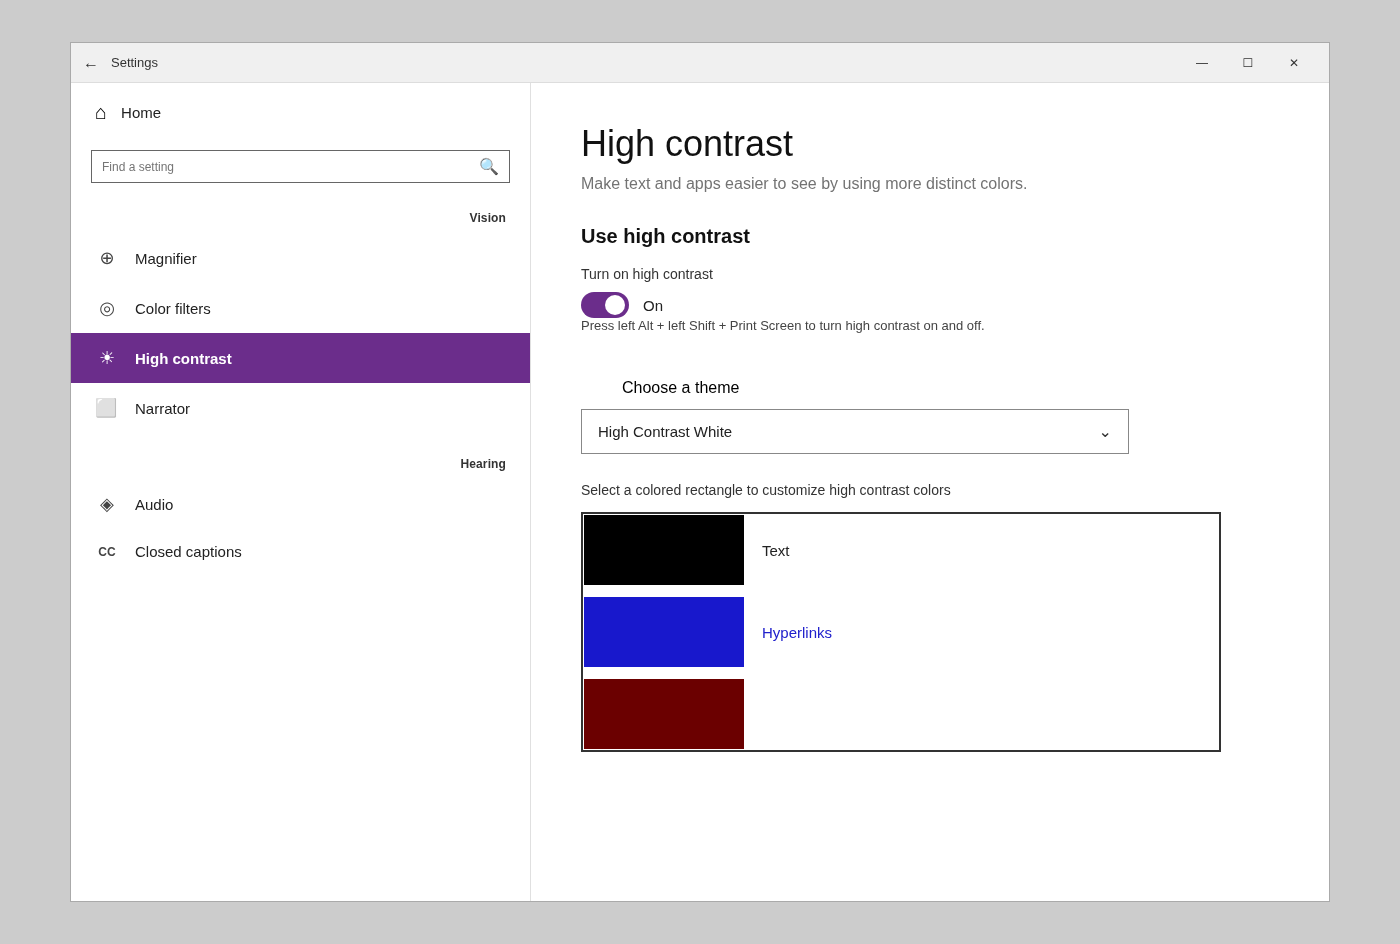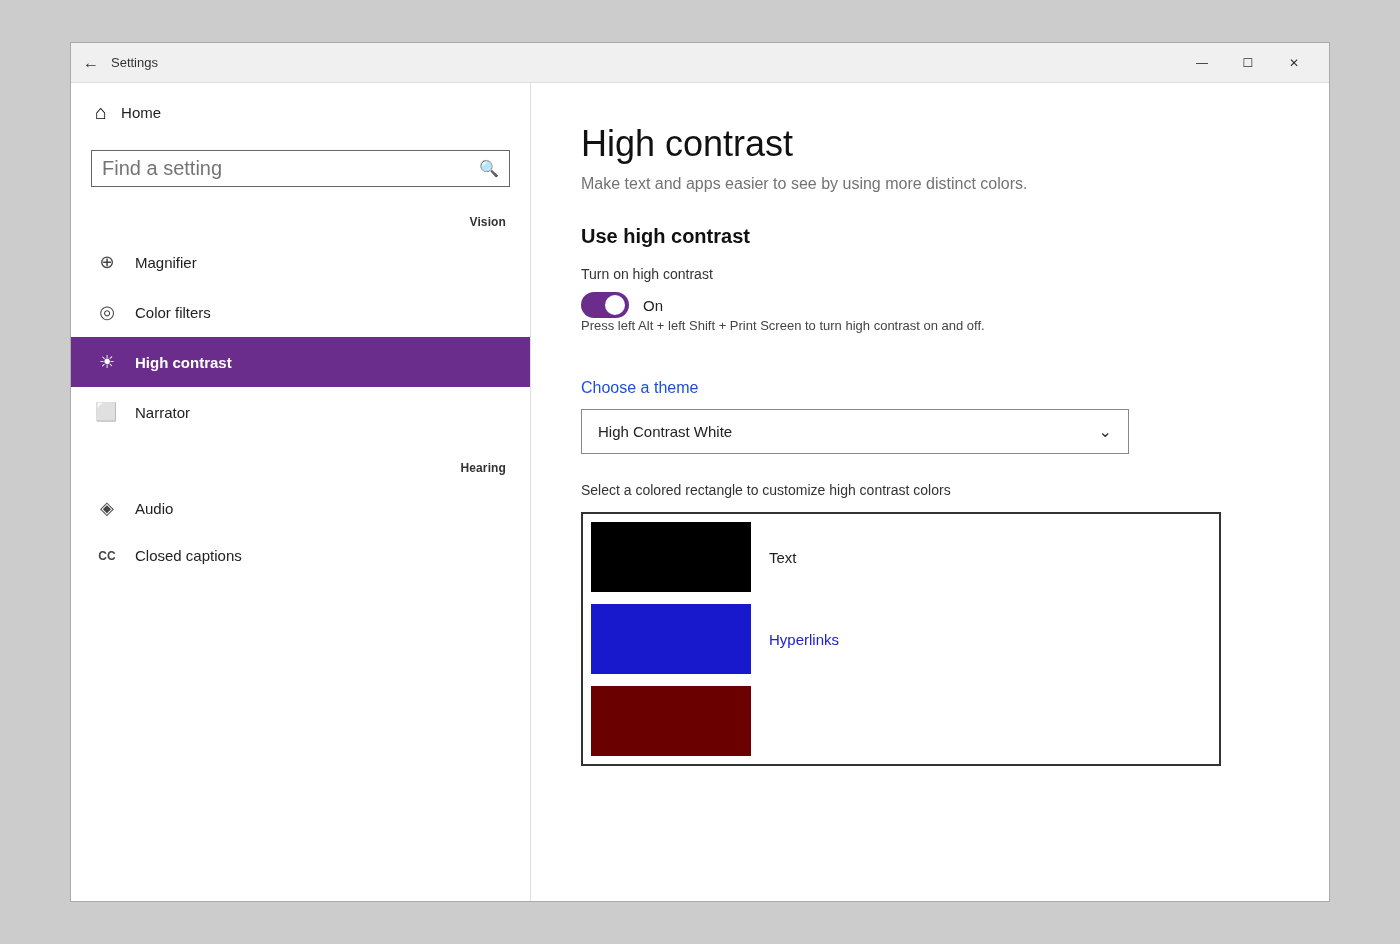--- a/index.html
+++ b/index.html
@@ -87,21 +87,21 @@
       margin: 8px 20px 18px 20px;
       border: 1px solid #666;
       display: flex;
       align-items: center;
       padding: 6px 10px;
     }
     .search-input {
       flex: 1;
       border: none;
       outline: none;
-      font-size: 20px;
+      font-size: 12px;
       color: #333;
       background: transparent;
     }
     .search-icon {
       font-size: 16px;
       color: #555;
     }
     .sidebar-section-label {
       font-size: 12px;
       font-weight: 600;
@@ -201,22 +201,23 @@
     }
     .hint-text {
       font-size: 13px;
       color: #444;
       margin-bottom: 46px;
       max-width: 640px;
     }
     .choose-label {
       font-size: 16px;
       font-weight: 400;
-      color: #1d4ed8;
+      color: #000000;
       margin-bottom: 12px;
+      margin-left: 41px;
     }
     .theme-dropdown {
       width: 548px;
       border: 1px solid #888;
       padding: 12px 16px;
       display: flex;
       align-items: center;
       justify-content: space-between;
       cursor: pointer;
       margin-bottom: 28px;
@@ -230,21 +231,21 @@
       color: #333;
     }
     .customize-label {
       font-size: 14px;
       color: #333;
       margin-bottom: 14px;
     }
     .color-palette-box {
       border: 2px solid #333;
       width: 640px;
-      padding: 8px;
+      padding: 1px;
       display: flex;
       flex-direction: column;
       gap: 12px;
     }
     .color-row {
       display: flex;
       align-items: center;
       gap: 18px;
     }
     .color-swatch {

